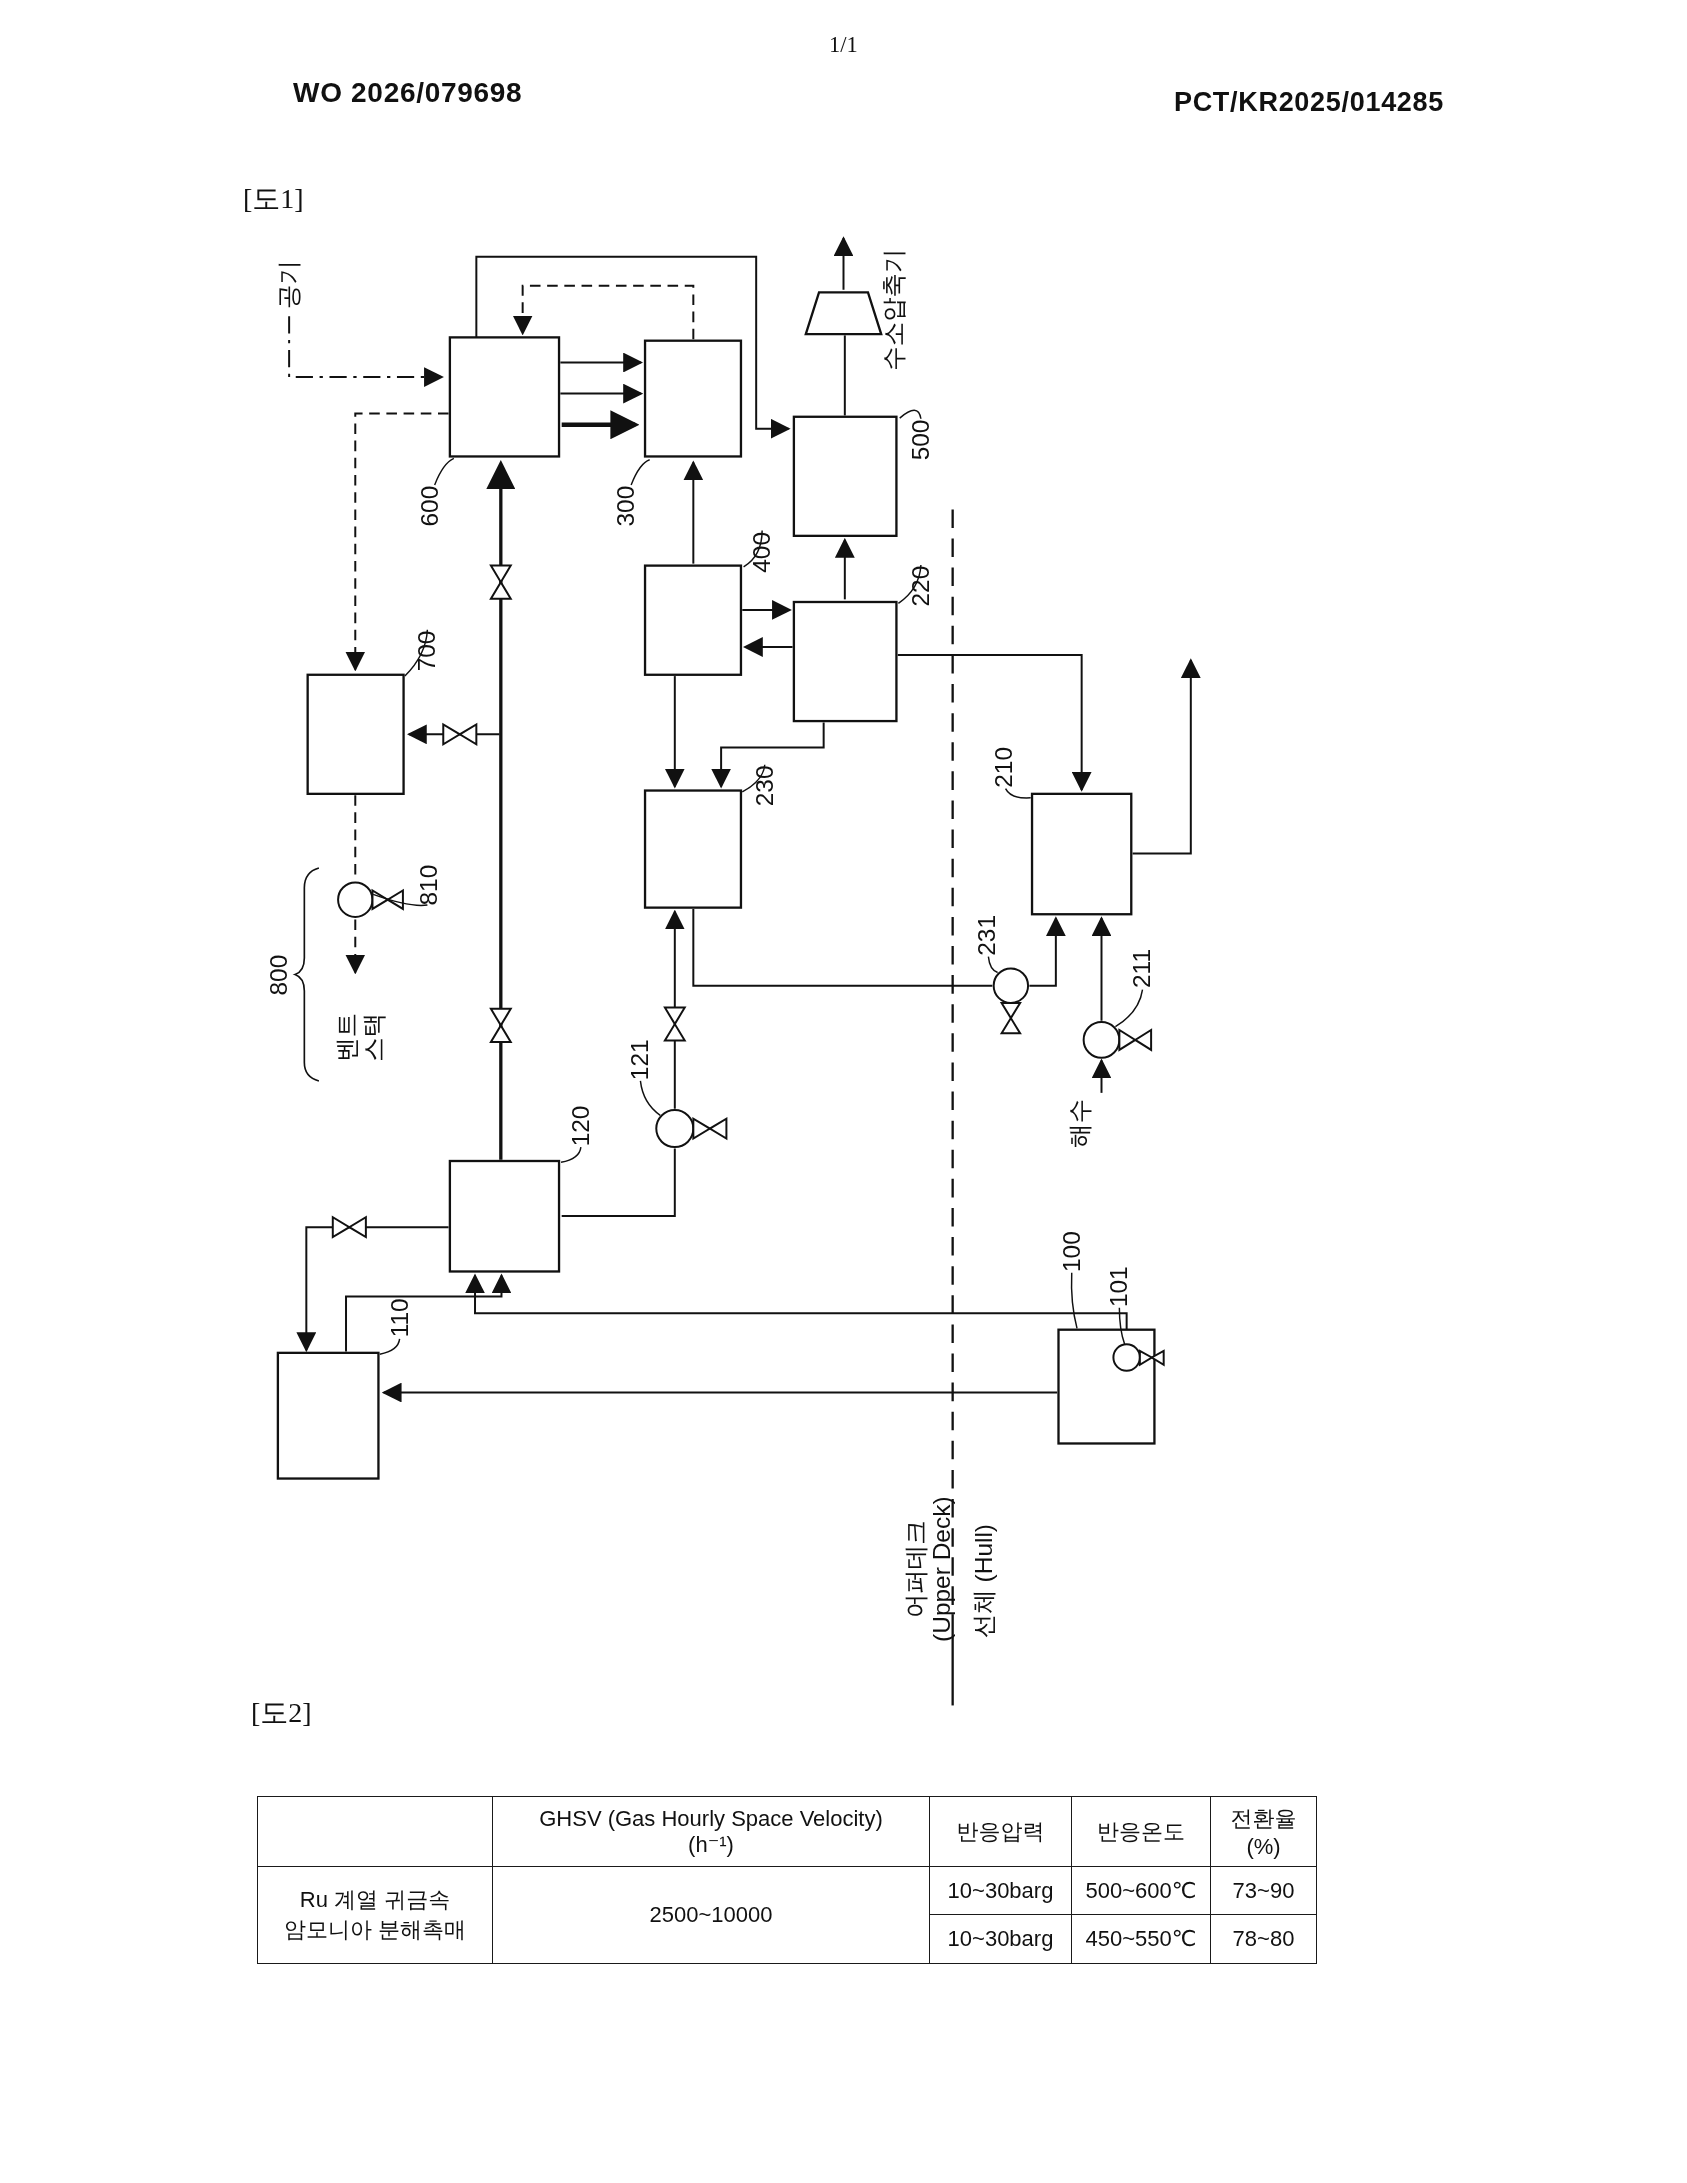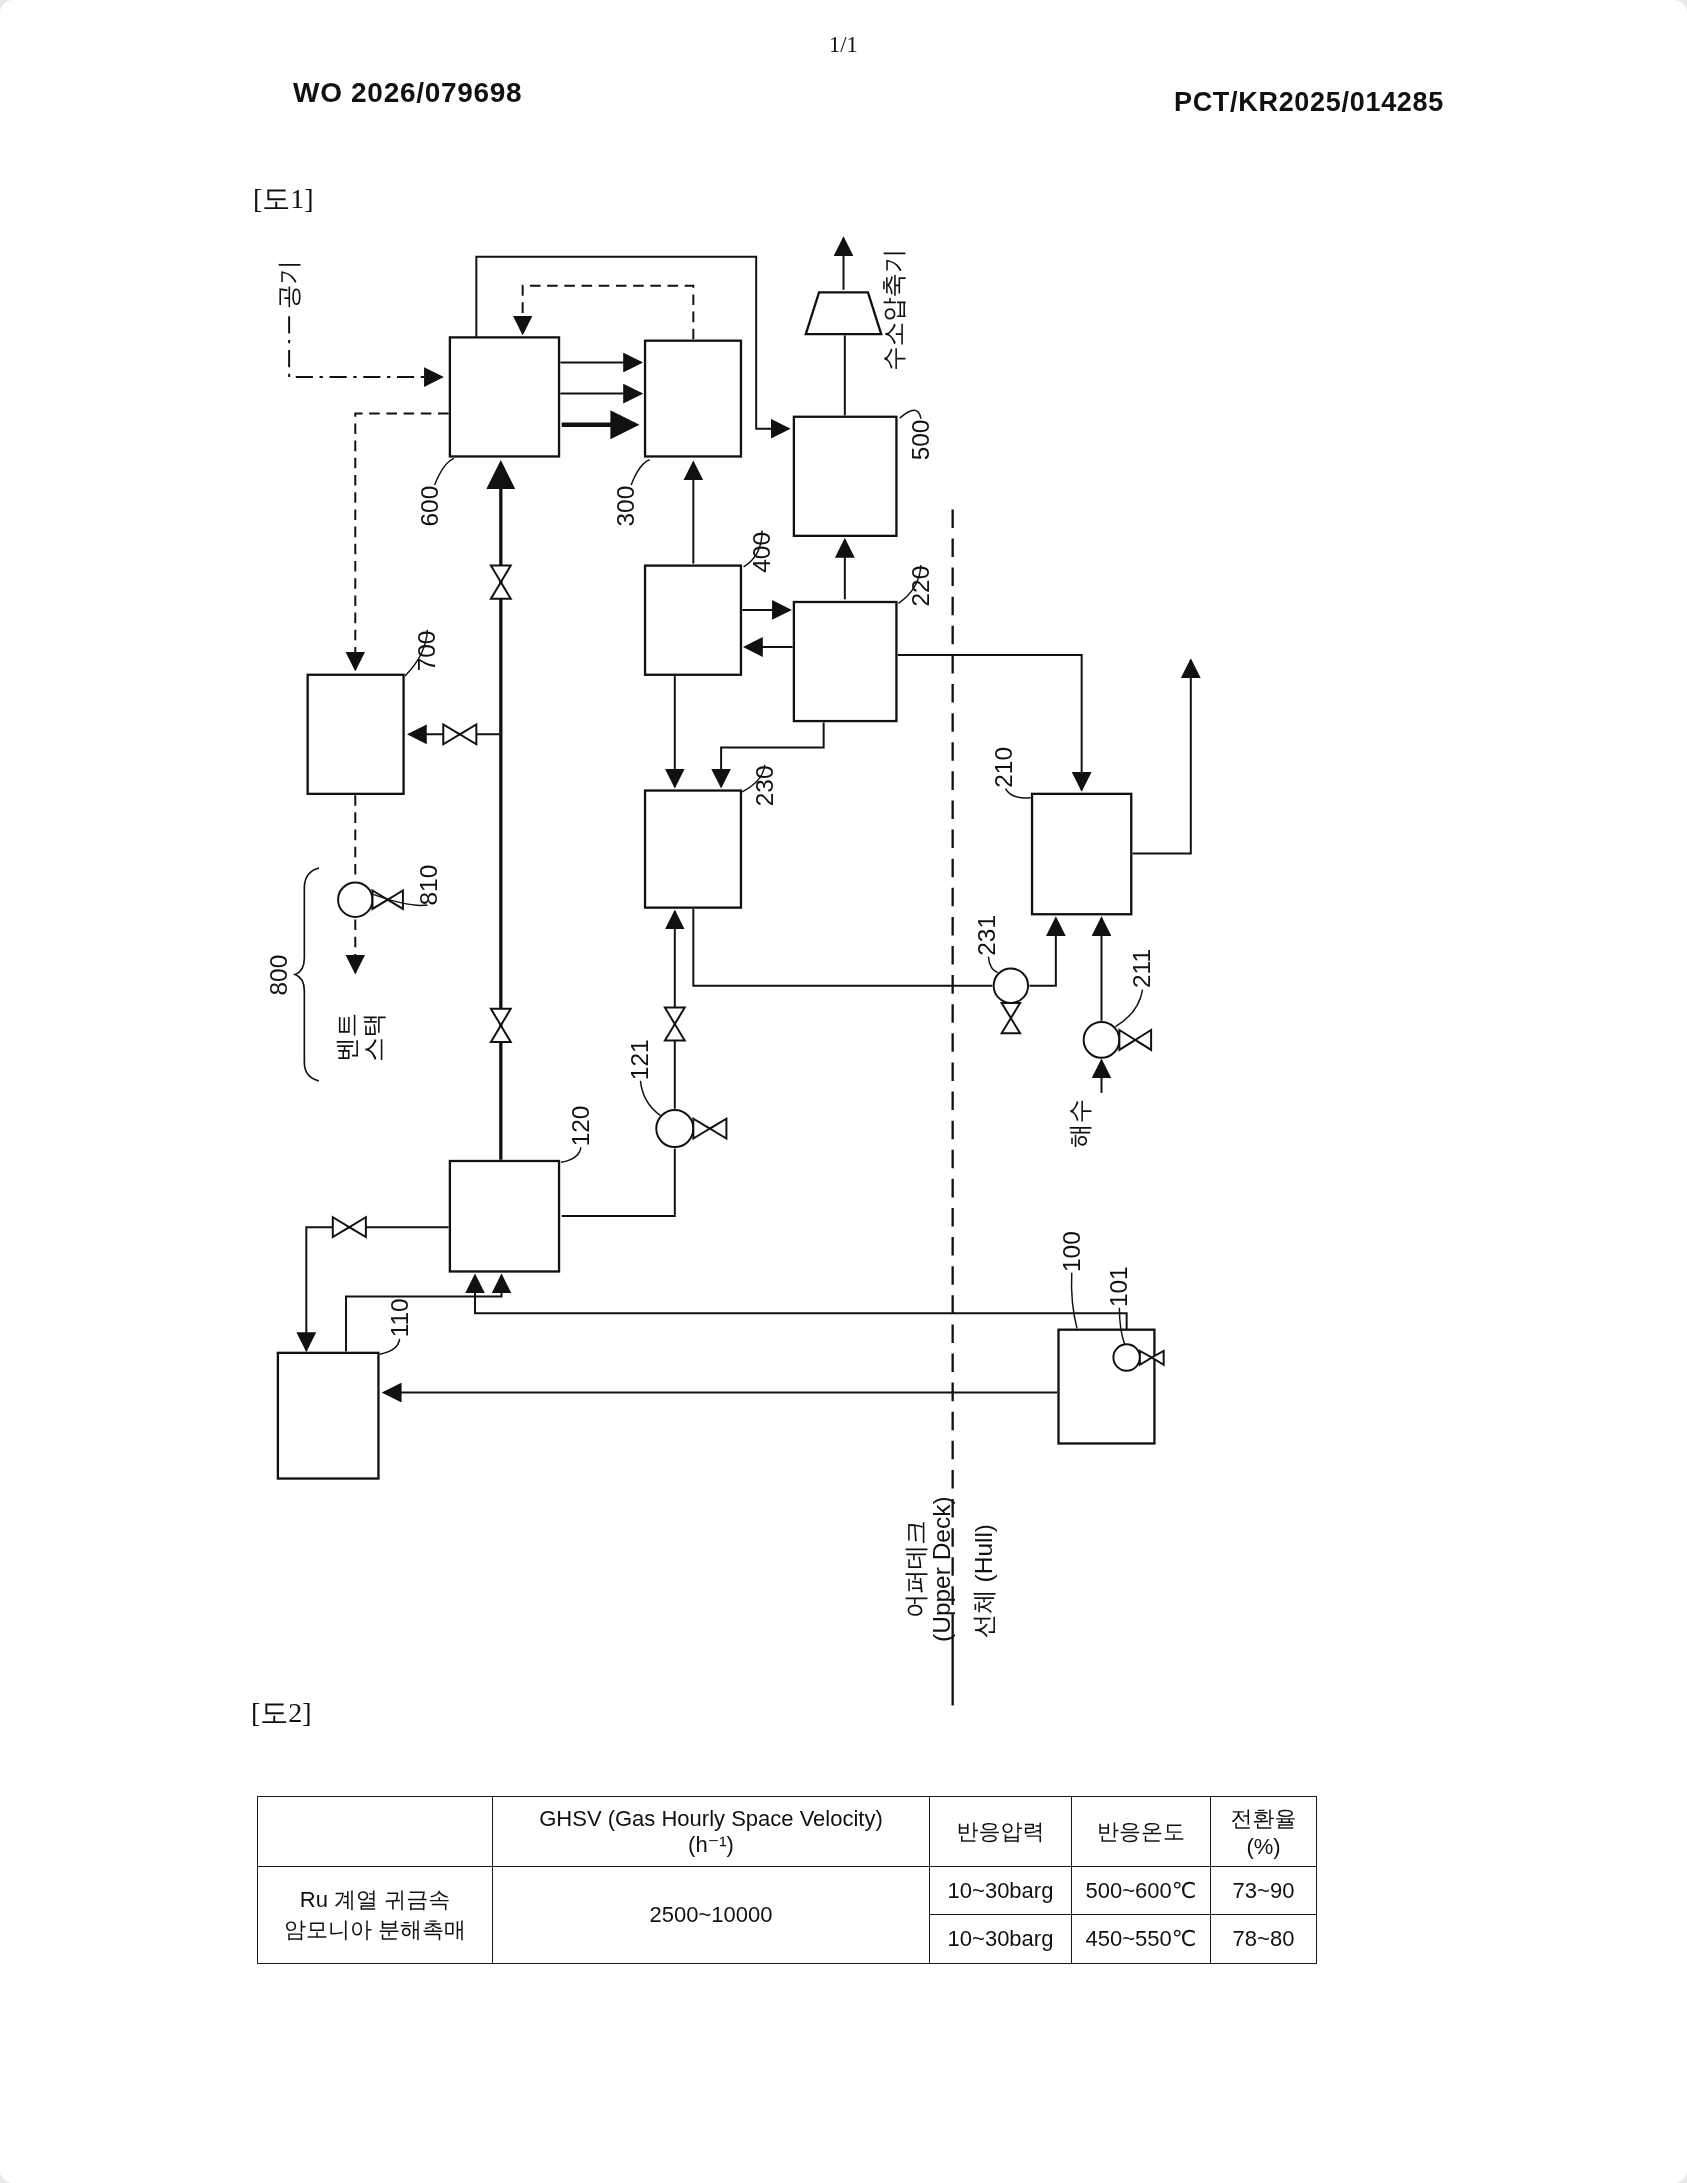--- a/index.html
+++ b/index.html
@@ -3,37 +3,36 @@
 <meta charset="utf-8">
 <style>
   html,body{margin:0;padding:0;background:#e8e8e8;}
   .page{
     position:relative;
     width:1687px;height:2183px;
     background:#ffffff;
     font-family:"Liberation Sans","DejaVu Sans",sans-serif;
     color:#111;
     overflow:hidden;
-    border-radius:13px;
   }
   .pageno{
     position:absolute;top:32px;left:0;width:1687px;
     text-align:center;font-size:22.5px;
     font-family:"Liberation Serif","DejaVu Serif",serif;
   }
   .pubno{
     position:absolute;left:293px;top:77px;
     font-size:28px;font-weight:bold;letter-spacing:0.7px;
   }
   .appno{
     position:absolute;right:243px;top:87px;
     font-size:27px;font-weight:bold;letter-spacing:0.7px;
   }
   .figcap1{
-    position:absolute;left:253px;top:180px;
+    position:absolute;left:243px;top:180px;
     font-size:28px;
     font-family:"Liberation Serif","DejaVu Serif",serif;
   }
   .figcap2{
     position:absolute;left:251px;top:1694px;
     font-size:28px;
     font-family:"Liberation Serif","DejaVu Serif",serif;
   }
   svg.diagram{position:absolute;left:0;top:0;}
   svg.diagram text{

